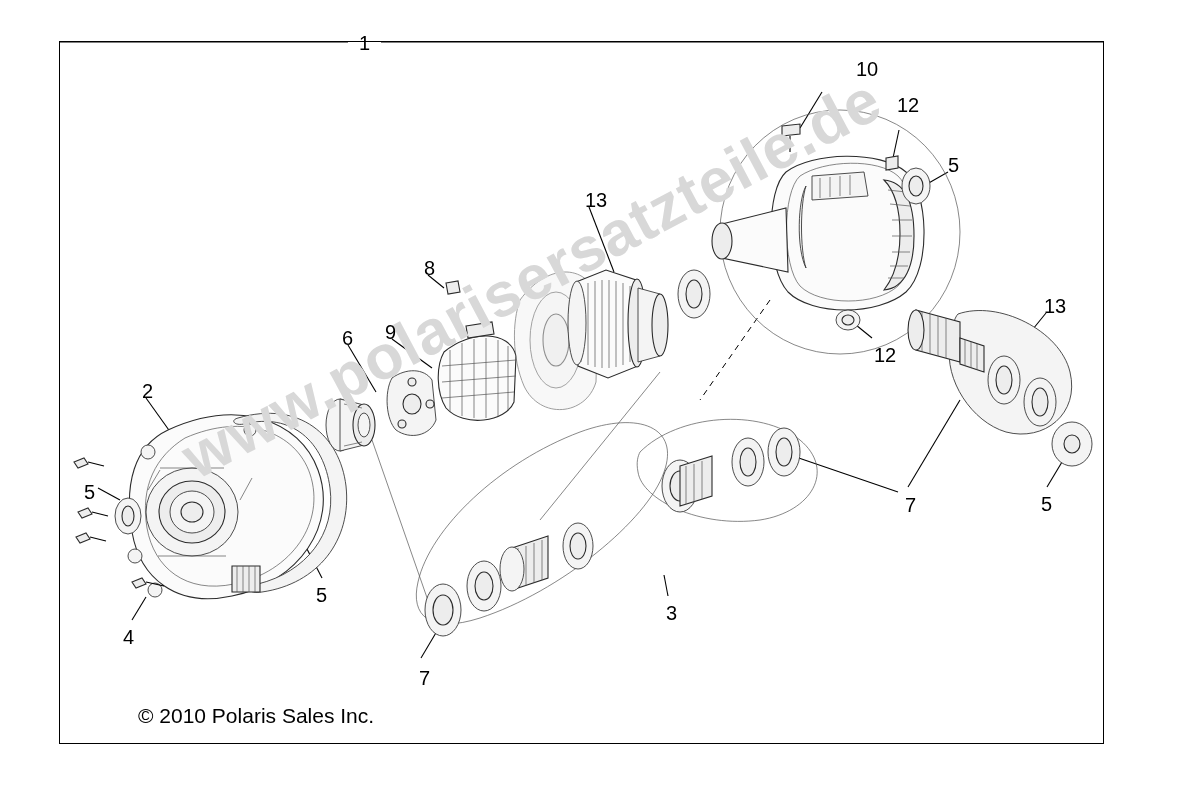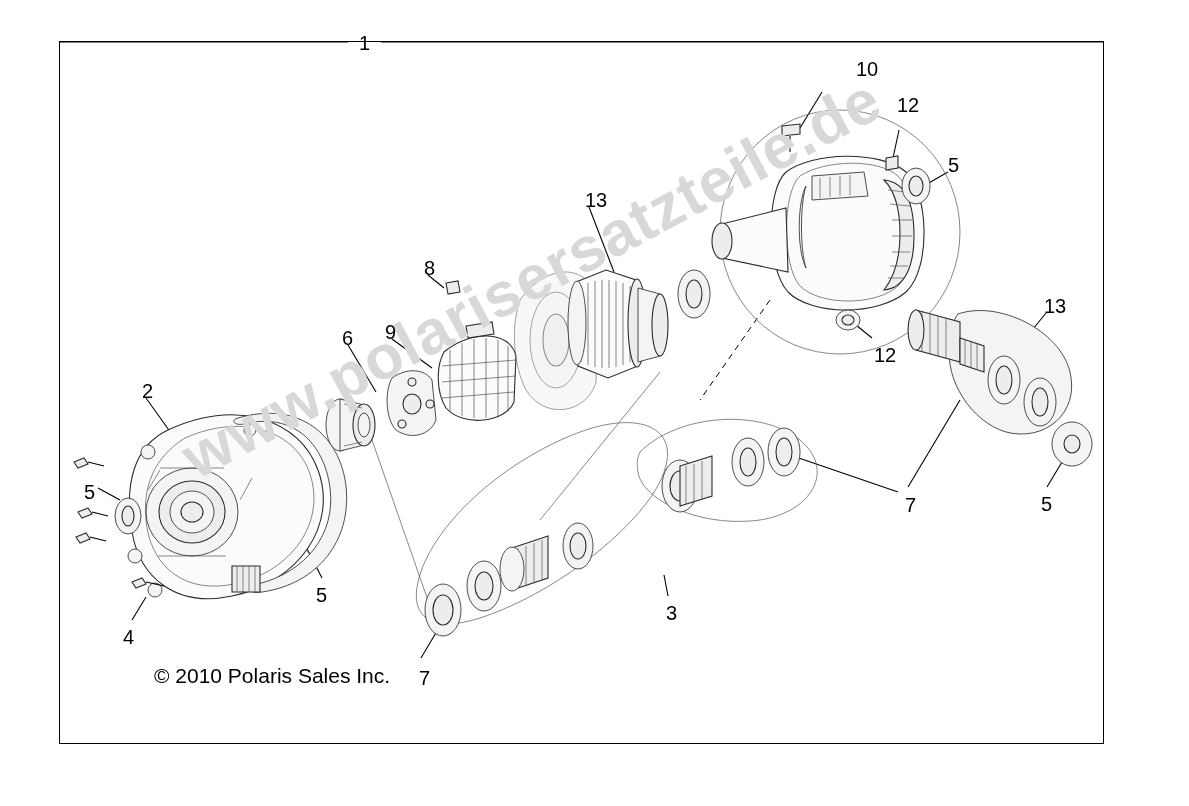--- a/index.html
+++ b/index.html
@@ -30,26 +30,25 @@
     position: absolute;
     font-size: 20px;
     color: #000000;
     font-family: "Liberation Sans", sans-serif;
     white-space: nowrap;
     line-height: 1;
   }
   .copyright {
     position: absolute;
     left: 138px;
-    top: 664px;
+    top: 704px;
     font-size: 21px;
     color: #000000;
     font-family: "Liberation Sans", sans-serif;
     white-space: nowrap;
-    margin-left: 16px;
   }
   #watermark {
     position: absolute;
     left: 0;
     top: 0;
     width: 1189px;
     height: 806px;
     pointer-events: none;
   }
   #watermark-text {

